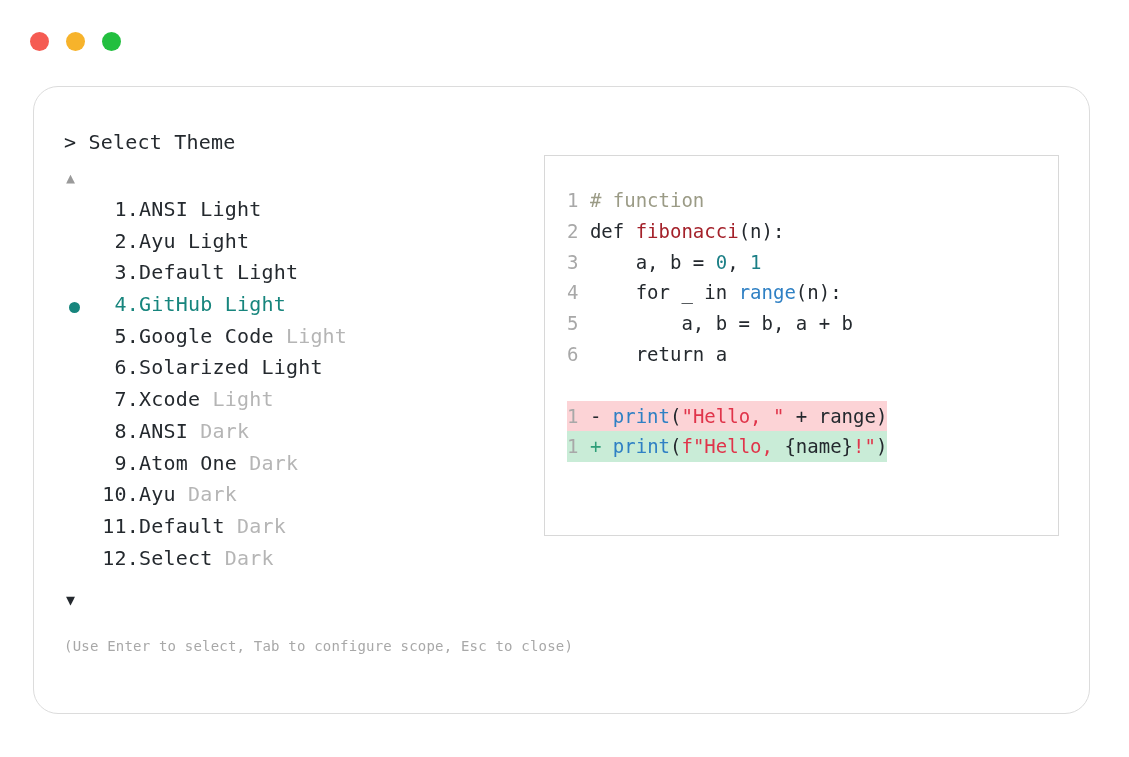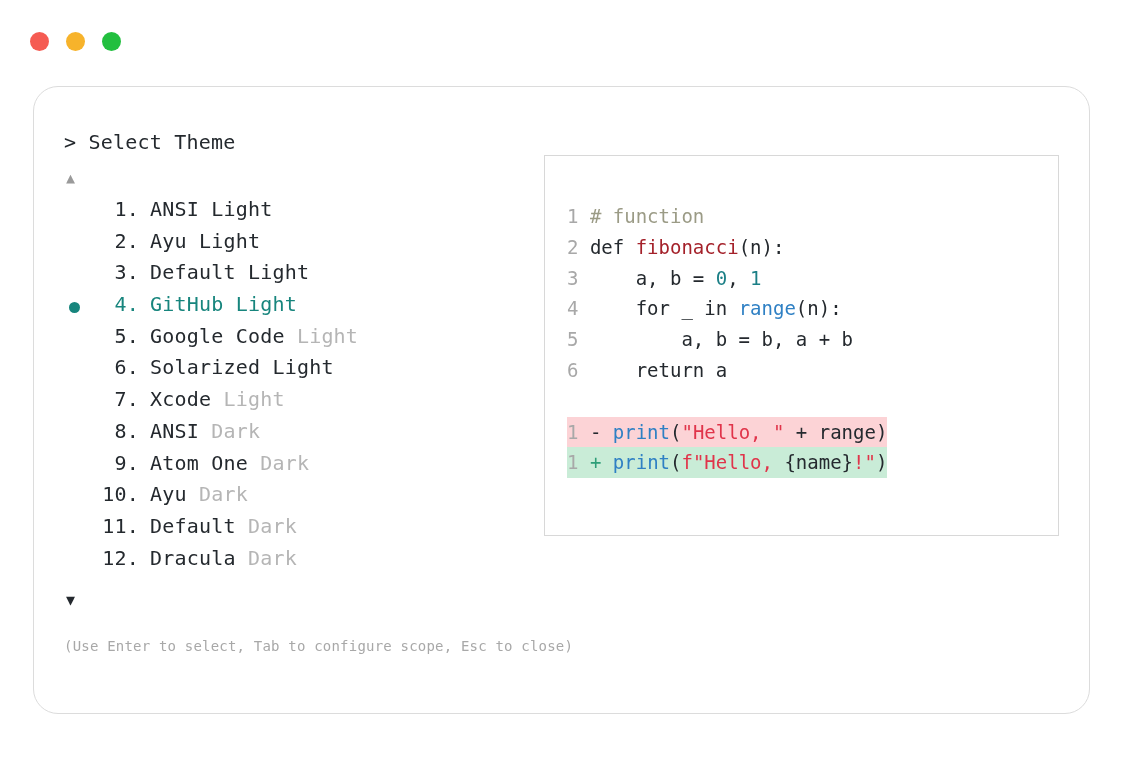--- a/index.html
+++ b/index.html
@@ -106,37 +106,37 @@
     height: 11px;
     border-radius: 50%;
     background: #17857d;
   }
   .theme-index {
     width: 42px;
     flex: none;
     text-align: right;
     letter-spacing: 0.2px;
   }
-  .theme-name  { margin-left: 11px; letter-spacing: 0.2px; }
+  .theme-name  { letter-spacing: 0.2px; }
   .theme-variant { letter-spacing: 0.2px; }
 
   .theme-row.selected .theme-index,
   .theme-row.selected .theme-name,
   .theme-row.selected .theme-variant { color: #17857d; }
 
   .theme-variant.muted { color: #b5b5b5; }
 
   
   #preview-box {
     margin-top: 23px;
     border: 1.5px solid #d8d8d8;
     background: #ffffff;
     height: 381px;
     box-sizing: border-box;
-    padding: 45px 0 0 22px;
+    padding: 29px 0 0 22px;
     overflow: hidden;
   }
   .code-line {
     font-size: 19px;
     line-height: 30.8px;
     white-space: pre;
     color: #24292e;
     display: block;
     width: fit-content;
   }
@@ -190,21 +190,21 @@
             <li class="theme-row"><span class="bullet-cell"></span><span class="theme-index">2.</span><span class="theme-name">Ayu</span><span class="theme-variant"> Light</span></li>
             <li class="theme-row"><span class="bullet-cell"></span><span class="theme-index">3.</span><span class="theme-name">Default</span><span class="theme-variant"> Light</span></li>
             <li class="theme-row selected"><span class="bullet-cell"><span class="bullet-dot"></span></span><span class="theme-index">4.</span><span class="theme-name">GitHub</span><span class="theme-variant"> Light</span></li>
             <li class="theme-row"><span class="bullet-cell"></span><span class="theme-index">5.</span><span class="theme-name">Google Code</span><span class="theme-variant muted"> Light</span></li>
             <li class="theme-row"><span class="bullet-cell"></span><span class="theme-index">6.</span><span class="theme-name">Solarized</span><span class="theme-variant"> Light</span></li>
             <li class="theme-row"><span class="bullet-cell"></span><span class="theme-index">7.</span><span class="theme-name">Xcode</span><span class="theme-variant muted"> Light</span></li>
             <li class="theme-row"><span class="bullet-cell"></span><span class="theme-index">8.</span><span class="theme-name">ANSI</span><span class="theme-variant muted"> Dark</span></li>
             <li class="theme-row"><span class="bullet-cell"></span><span class="theme-index">9.</span><span class="theme-name">Atom One</span><span class="theme-variant muted"> Dark</span></li>
             <li class="theme-row"><span class="bullet-cell"></span><span class="theme-index">10.</span><span class="theme-name">Ayu</span><span class="theme-variant muted"> Dark</span></li>
             <li class="theme-row"><span class="bullet-cell"></span><span class="theme-index">11.</span><span class="theme-name">Default</span><span class="theme-variant muted"> Dark</span></li>
-            <li class="theme-row"><span class="bullet-cell"></span><span class="theme-index">12.</span><span class="theme-name">Dracula</span><span class="theme-variant muted"> Dark</span></li>
+            <li class="theme-row"><span class="bullet-cell"></span><span class="theme-index">12.</span><span class="theme-name">Select</span><span class="theme-variant muted"> Dark</span></li>
           </ul>
 
         <div id="scroll-down-arrow">▼</div>
       </div>
 
       <div id="right-column">
         <div id="preview-box">
             <code class="code-line"><span class="ln">1</span> <span class="tok-comment"># function</span></code>
             <code class="code-line"><span class="ln">2</span> <span>def </span><span class="tok-func">fibonacci</span><span>(n):</span></code>
             <code class="code-line"><span class="ln">3</span> <span>    a, b = </span><span class="tok-num">0</span><span>, </span><span class="tok-num">1</span></code>

